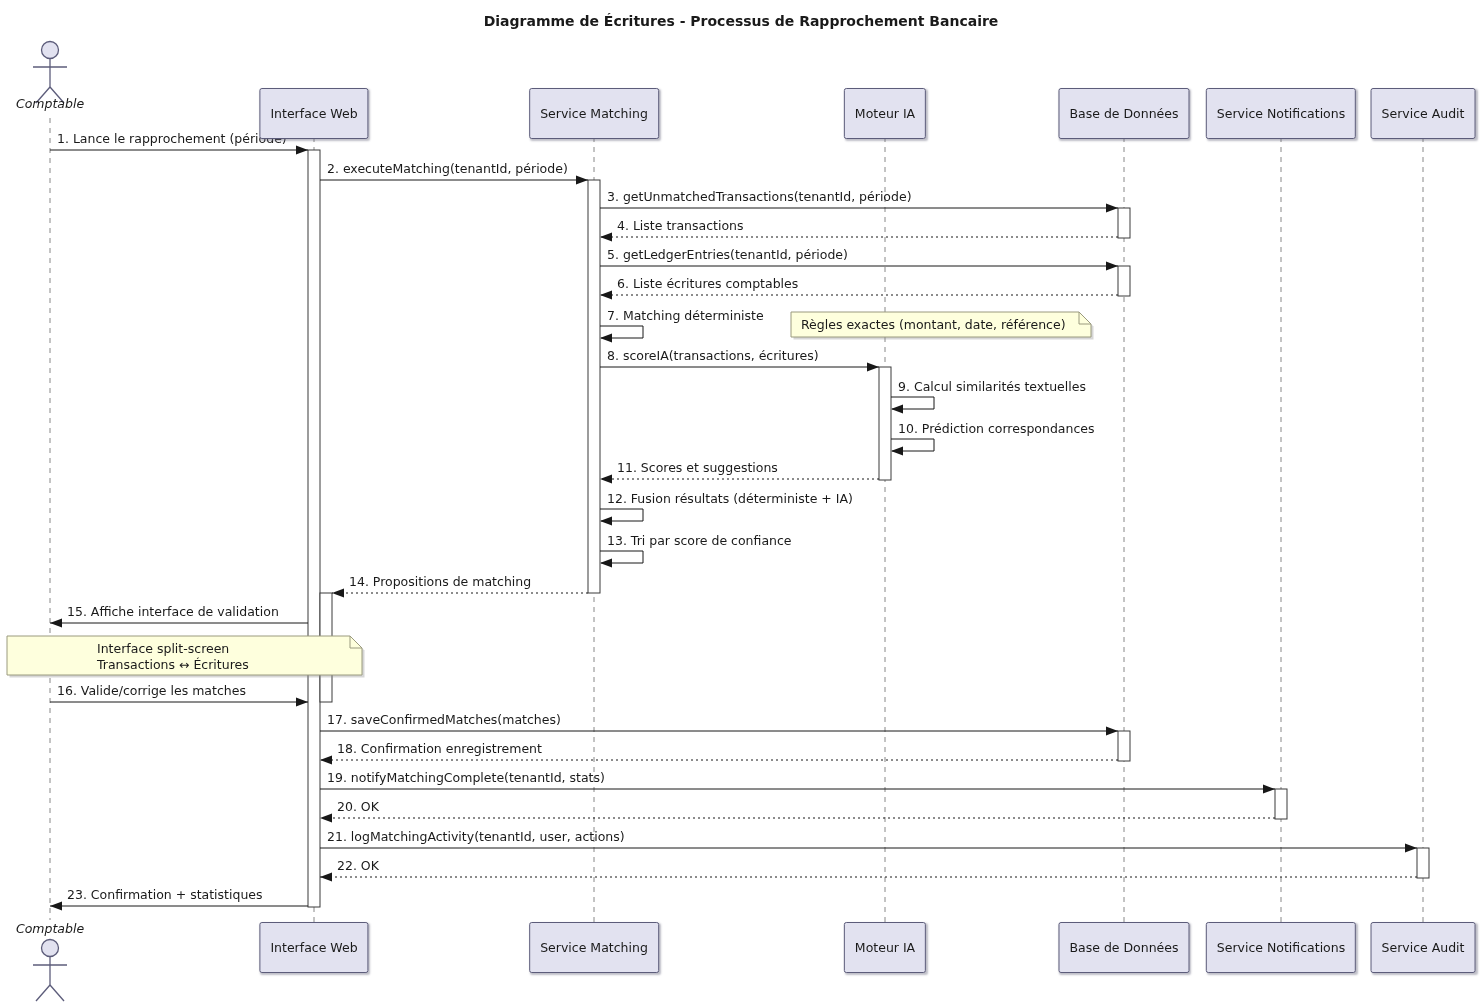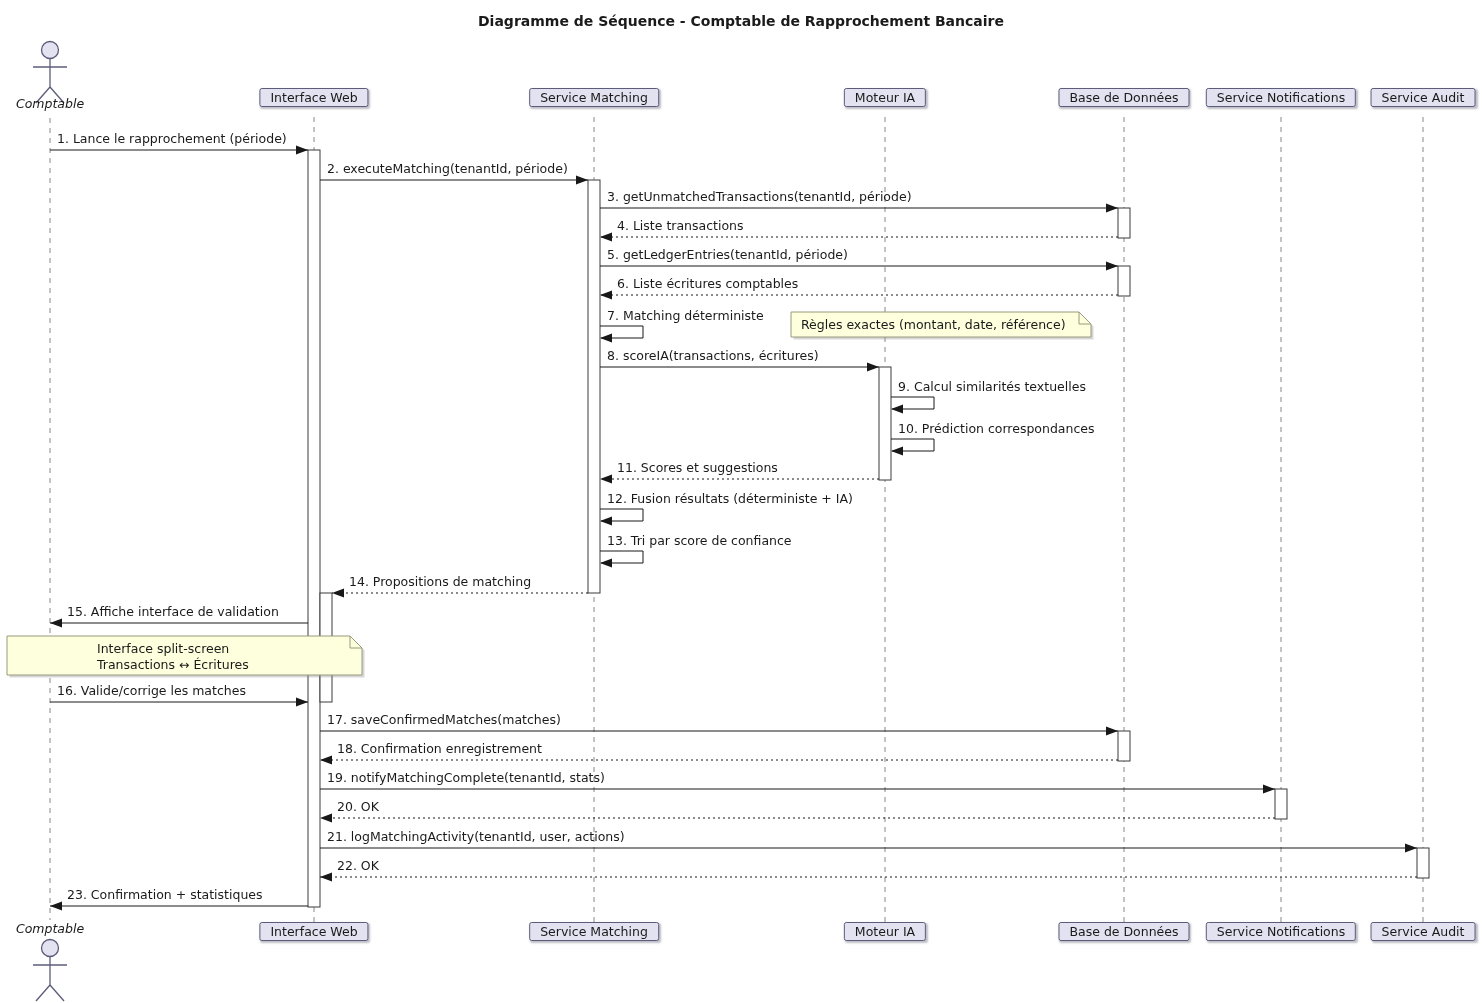--- a/index.html
+++ b/index.html
@@ -8,21 +8,21 @@
     font-family:"DejaVu Sans","Liberation Sans",sans-serif;overflow:hidden;
   }
   .title{
     position:absolute;top:13px;left:0;width:100%;text-align:center;
     font-weight:bold;font-size:14px;color:var(--text,#1a1a1a);
   }
   #svg-layer{position:absolute;left:0;top:0;}
   .pbox{
     position:absolute;transform:translateX(-50%);
     background:var(--pfill,#E2E2F0);border:1px solid var(--pborder,#5c5c7a);
-    border-radius:2.5px;padding:1px 10px;font-size:12.5px;color:var(--text,#1a1a1a);
+    border-radius:2.5px;padding:17px 10px;font-size:12.5px;color:var(--text,#1a1a1a);
     white-space:nowrap;box-shadow:1.5px 1.5px 2px rgba(110,110,130,.45);
   }
   .alabel{
     position:absolute;transform:translateX(-50%);font-size:12.5px;
     color:var(--text,#1a1a1a);white-space:nowrap;font-style:italic;
   }
   svg text{
     font-family:"DejaVu Sans","Liberation Sans",sans-serif;
     font-size:12.5px;fill:var(--text,#1a1a1a);
   }
@@ -184,21 +184,21 @@
         <line x1="1417" y1="877" x2="320" y2="877" stroke="#181818" stroke-width="1" stroke-dasharray="2,3"></line>
         <polygon points="320,877 332,872.5 332,881.5" fill="#181818"></polygon>
         <text x="337" y="870">22. OK</text>
       </g>
       <g>
         <line x1="308" y1="906" x2="50" y2="906" stroke="#181818" stroke-width="1" stroke-dasharray="none"></line>
         <polygon points="50,906 62,901.5 62,910.5" fill="#181818"></polygon>
         <text x="67" y="899">23. Confirmation + statistiques</text>
       </g>
     </svg>
-  <div class="title">Diagramme de Séquence - Comptable de Rapprochement Bancaire</div>
+  <div class="title">Diagramme de Écritures - Processus de Rapprochement Bancaire</div>
   <div id="boxes">
       <div class="pbox" style="left: 314px; top: 88px;">Interface Web</div>
       <div class="pbox" style="left: 314px; top: 922px;">Interface Web</div>
       <div class="pbox" style="left: 594px; top: 88px;">Service Matching</div>
       <div class="pbox" style="left: 594px; top: 922px;">Service Matching</div>
       <div class="pbox" style="left: 885px; top: 88px;">Moteur IA</div>
       <div class="pbox" style="left: 885px; top: 922px;">Moteur IA</div>
       <div class="pbox" style="left: 1124px; top: 88px;">Base de Données</div>
       <div class="pbox" style="left: 1124px; top: 922px;">Base de Données</div>
       <div class="pbox" style="left: 1281px; top: 88px;">Service Notifications</div>

